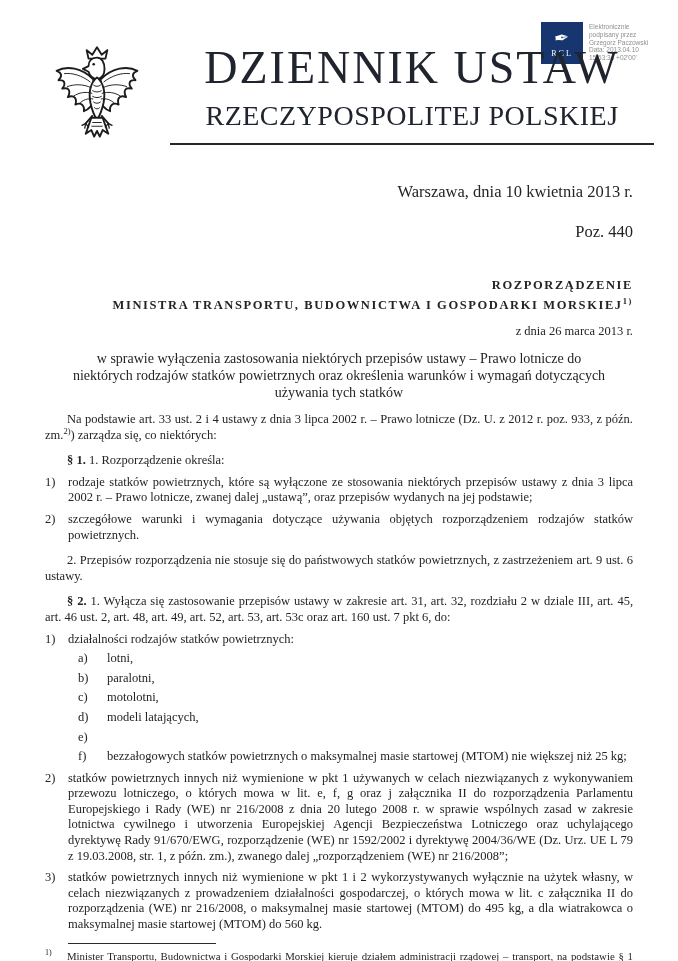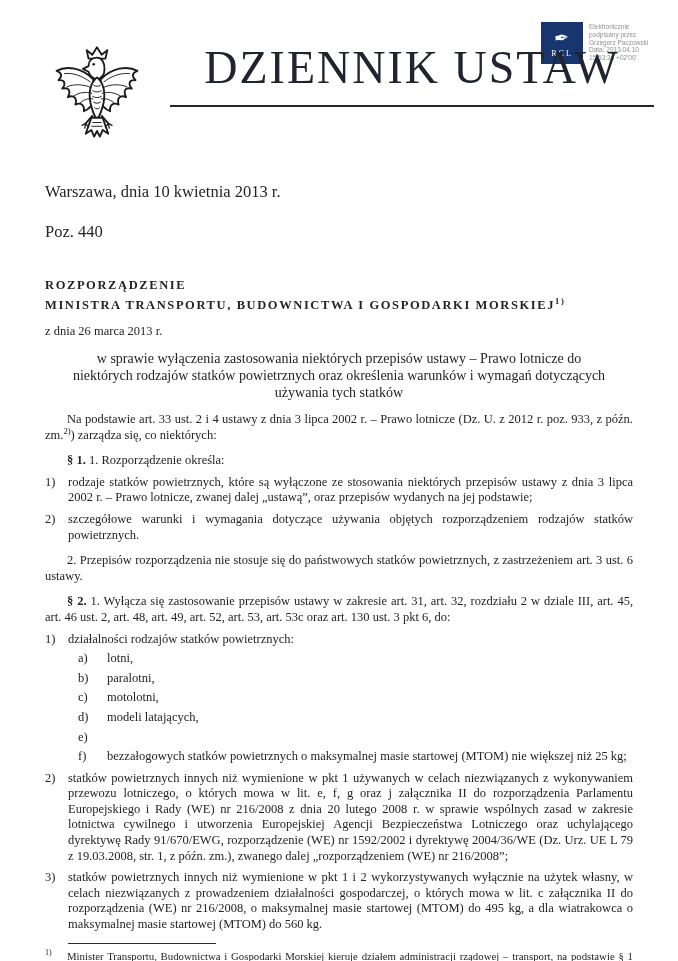--- a/index.html
+++ b/index.html
@@ -24,21 +24,21 @@
   .stamp-quill { font-size:18px; line-height:20px; transform:rotate(-8deg); }
   .stamp-org { font-size:8px; line-height:9px; letter-spacing:2px; margin-top:1px;text-align:right; }
   .stamp-text {
     position:absolute; left:589px; top:23px; width:82px;
     font-family:"Liberation Sans", sans-serif; font-size:6.5px; line-height:7.8px; color:#8f8f8f;
   }
 
   
   .content { position:absolute; left:45px; top:168px; width:588px;
              font-size:12.5px; line-height:15.6px; text-align:justify; }
-  .center { text-align:left; }
+  .center { text-align:right; }
   .place-date { font-size:16.5px; line-height:20px; margin:14px 0 0; }
   .poz { font-size:16.5px; line-height:20px; margin:20px 0 0; }
   .act-type   { font-weight:bold; font-size:12.5px; line-height:14px; letter-spacing:1.6px; margin:36px 0 0; }
   .act-issuer { font-weight:bold; font-size:12.5px; line-height:14px; letter-spacing:1.6px; margin:6px 0 0; }
   .act-date { font-size:12.5px; line-height:14px; margin:12px 0 2px; }
   .act-subject { font-weight:normal; font-size:14px; line-height:17px; width:540px; margin:12px auto 0; text-align:center; }
   .para { margin:10px 0 0; text-indent:22px; }
   .para.first { margin-top:11px; }
   sup { font-size:8.5px; vertical-align:super; line-height:0; }
   b.slabel { font-weight:bold; }
@@ -90,20 +90,21 @@
         <path d="M57 39 C66 32 76 29 85 30 M56 45 C65 41 74 41 82 44 M55 51 C62 49 69 50 75 54 M54 57 C60 56 65 58 69 62"></path>
         <path d="M46 42 C48 44 52 44 54 42 M45 48 C48 50 52 50 55 48 M45 54 C48 56 52 56 55 54 M46 60 C48 62 52 62 54 60 M47 66 C49 68 51 68 53 66"></path>
         <path d="M45 82 L55 82 M44 86 L56 86"></path>
       </g>
       <circle cx="46.5" cy="20" r="1.4" fill="#1c1c1c"></circle>
     </svg>
   </div>
 
   <div class="mast">
     <div class="mast-l1">DZIENNIK USTAW</div>
+    <div class="mast-l2">RZECZYPOSPOLITEJ POLSKIEJ</div>
     <div class="mast-rule"></div>
   </div>
 
   <div class="content">
 
     <p class="place-date center">Warszawa, dnia 10 kwietnia 2013 r.</p>
     <p class="poz center">Poz. 440</p>
 
     <p class="act-type center">ROZPORZĄDZENIE</p>
     <p class="act-issuer center"><span>MINISTRA TRANSPORTU, BUDOWNICTWA I GOSPODARKI MORSKIEJ</span><sup>1)</sup></p>
@@ -116,23 +117,23 @@
 
     <div class="li">
       <span class="li-m">1)</span>
       <span class="li-t">rodzaje statków powietrznych, które są wyłączone ze stosowania niektórych przepisów ustawy z dnia 3 lipca 2002 r. – Prawo lotnicze, zwanej dalej „ustawą”, oraz przepisów wydanych na jej podstawie;</span>
     </div>
     <div class="li">
       <span class="li-m">2)</span>
       <span class="li-t">szczegółowe warunki i wymagania dotyczące używania objętych rozporządzeniem rodzajów statków powietrznych.</span>
     </div>
 
-    <p class="para">2. Przepisów rozporządzenia nie stosuje się do państwowych statków powietrznych, z zastrzeżeniem art. 3 ust. 6 ustawy.</p>
+    <p class="para">2. Przepisów rozporządzenia nie stosuje się do państwowych statków powietrznych, z zastrzeżeniem art. 9 ust. 6 ustawy.</p>
 
-    <p class="para"><b class="slabel">§ 2.</b>&nbsp;<span>1. Wyłącza się zastosowanie przepisów ustawy w zakresie art. 31, art. 32, rozdziału 2 w dziale III, art. 45, art. 46 ust. 2, art. 48, art. 49, art. 52, art. 53, art. 53c oraz art. 130 ust. 3 pkt 6, do:</span></p>
+    <p class="para"><b class="slabel">§ 2.</b>&nbsp;<span>1. Wyłącza się zastosowanie przepisów ustawy w zakresie art. 31, art. 32, rozdziału 2 w dziale III, art. 45, art. 46 ust. 2, art. 48, art. 49, art. 52, art. 53, art. 53c oraz art. 160 ust. 7 pkt 6, do:</span></p>
 
     <div class="li">
       <span class="li-m">1)</span>
       <span class="li-t">działalności rodzajów statków powietrznych:</span>
     </div>
 
     <div class="li sub">
       <span class="li-m">a)</span>
       <span class="li-t">lotni,</span>
     </div>

